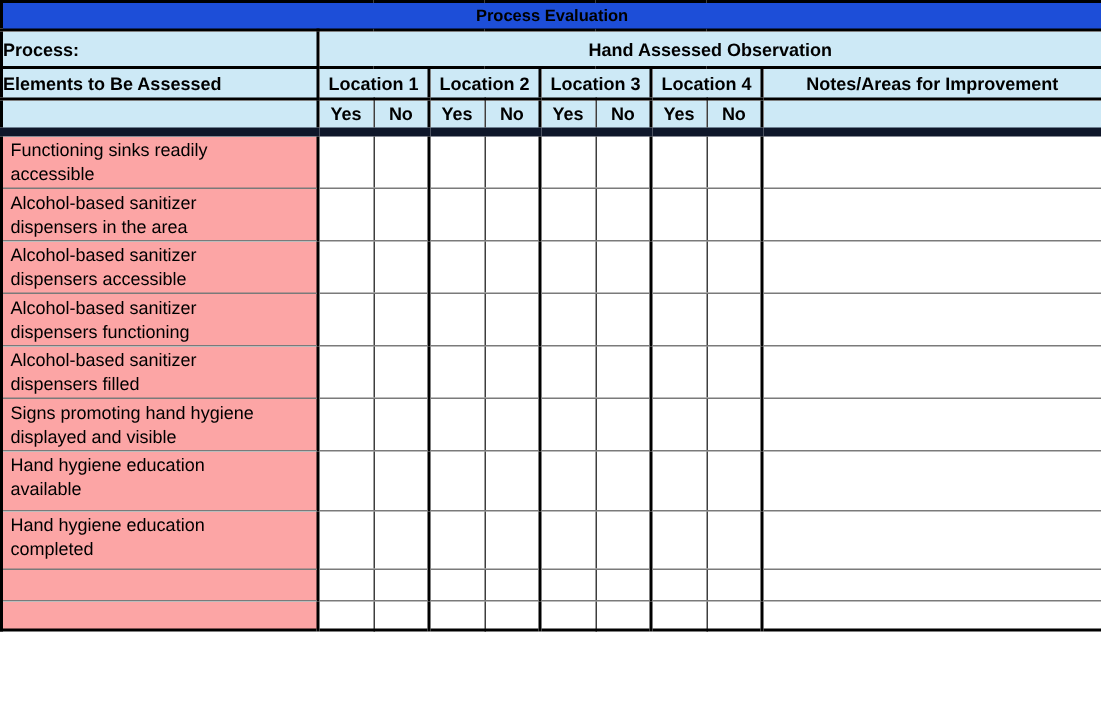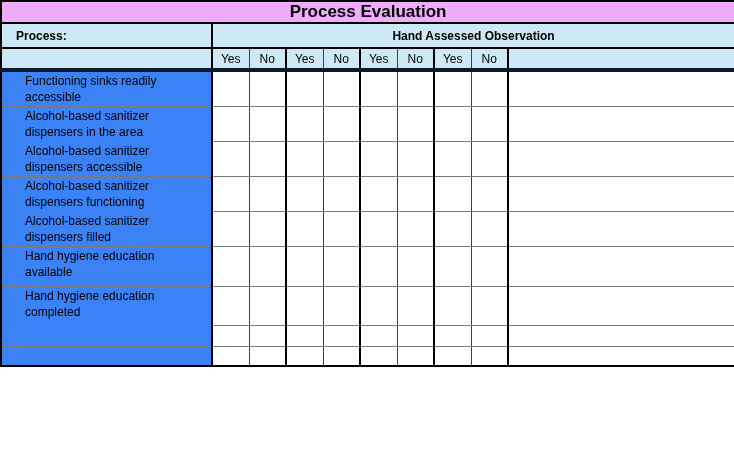--- a/index.html
+++ b/index.html
@@ -23,56 +23,56 @@
   }
   td {
     padding: 0;
     vertical-align: middle;
     overflow: hidden;
   }
   
   .title-cell {
     text-align: center;
     font-weight: bold;
-    font-size: 17px;
-    background: #f0abfc;
+    font-size: 11px;
+    background: #1d4ed8;
     border-bottom: 2px solid #000000;
   }
   .hdr {
     background: #cde9f6;
     font-weight: bold;
     border-bottom: 2px solid #000000;
   }
   .left-hdr {
     text-align: left;
-    padding-left: 14px;
+    padding-left: 0;
     border-right: 2px solid #000000;
   }
   .center { text-align: center; }
   .yn {
     background: #cde9f6;
-    font-weight: normal;
+    font-weight: bold;
     text-align: center;
-    border-bottom: 4px solid #0f172a;
+    border-bottom: 6px solid #0f172a;
   }
   
   .group-start { border-left: 2px solid #000000; }
   .thin-start  { border-left: 1px solid #3e3e3e; }
   
   tbody td {
     border-top: 1px solid #7a7a7a;
     border-bottom: 1px solid #7a7a7a;
   }
   .label-cell {
     vertical-align: top;
-    padding: 2px 4px 1px 23px;
+    padding: 2px 4px 1px 5px;
     line-height: 15.5px;
     white-space: pre-line;
     border-right: 2px solid #000000;
-    background: #3b82f6;
+    background: #fca5a5;
   }
   .check-cell, .notes-cell { background: #ffffff; }
 </style>
 </head>
 <body>
 
 <table>
   <colgroup>
     <col style="width:211px">
     <col style="width:37px">
@@ -86,20 +86,28 @@
     <col style="width:227px">
   </colgroup>
   <thead>
     <tr style="height:19px">
       <td colspan="10" class="title-cell">Process Evaluation</td>
     </tr>
     <tr style="height:25px">
       <td class="hdr left-hdr">Process:</td>
       <td colspan="9" class="hdr center">Hand Assessed Observation</td>
     </tr>
+    <tr style="height:21px">
+      <td class="hdr left-hdr">Elements to Be Assessed</td>
+      <td colspan="2" class="hdr center group-start">Location 1</td>
+      <td colspan="2" class="hdr center group-start">Location 2</td>
+      <td colspan="2" class="hdr center group-start">Location 3</td>
+      <td colspan="2" class="hdr center group-start">Location 4</td>
+      <td class="hdr center group-start">Notes/Areas for Improvement</td>
+    </tr>
     <tr style="height:22px">
       <td class="yn left-hdr"></td>
       <td class="yn group-start">Yes</td>
       <td class="yn thin-start">No</td>
       <td class="yn group-start">Yes</td>
       <td class="yn thin-start">No</td>
       <td class="yn group-start">Yes</td>
       <td class="yn thin-start">No</td>
       <td class="yn group-start">Yes</td>
       <td class="yn thin-start">No</td>
@@ -165,20 +173,33 @@
         <td class="check-cell group-start"></td>
         <td class="check-cell thin-start"></td>
         <td class="check-cell group-start"></td>
         <td class="check-cell thin-start"></td>
         <td class="check-cell group-start"></td>
         <td class="check-cell thin-start"></td>
         <td class="check-cell group-start"></td>
         <td class="check-cell thin-start"></td>
         <td class="notes-cell group-start"></td>
       </tr>
+      <tr style="height: 35px;">
+        <td class="label-cell">Signs promoting hand hygiene
+displayed and visible</td>
+        <td class="check-cell group-start"></td>
+        <td class="check-cell thin-start"></td>
+        <td class="check-cell group-start"></td>
+        <td class="check-cell thin-start"></td>
+        <td class="check-cell group-start"></td>
+        <td class="check-cell thin-start"></td>
+        <td class="check-cell group-start"></td>
+        <td class="check-cell thin-start"></td>
+        <td class="notes-cell group-start"></td>
+      </tr>
       <tr style="height: 40px;">
         <td class="label-cell">Hand hygiene education
 available</td>
         <td class="check-cell group-start"></td>
         <td class="check-cell thin-start"></td>
         <td class="check-cell group-start"></td>
         <td class="check-cell thin-start"></td>
         <td class="check-cell group-start"></td>
         <td class="check-cell thin-start"></td>
         <td class="check-cell group-start"></td>

